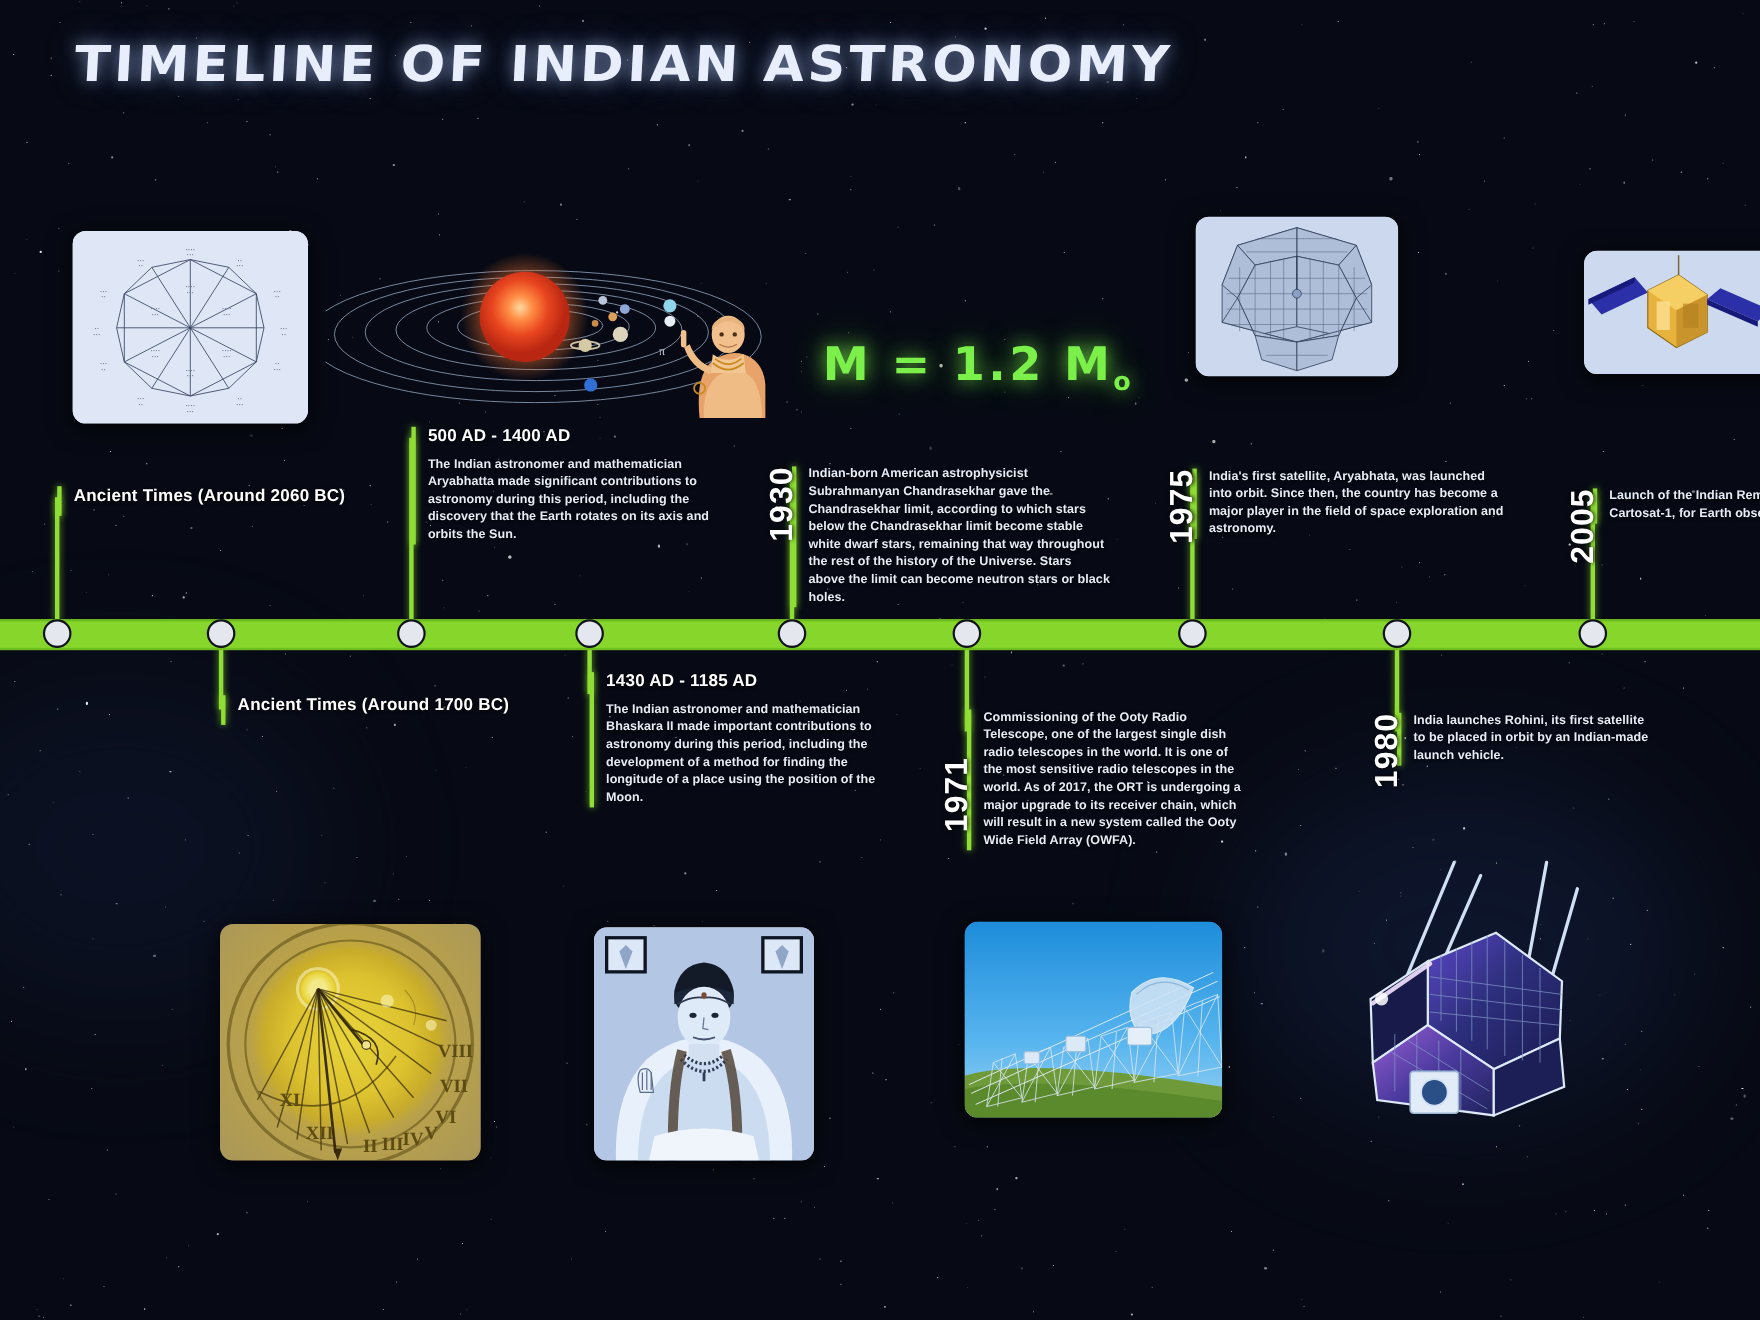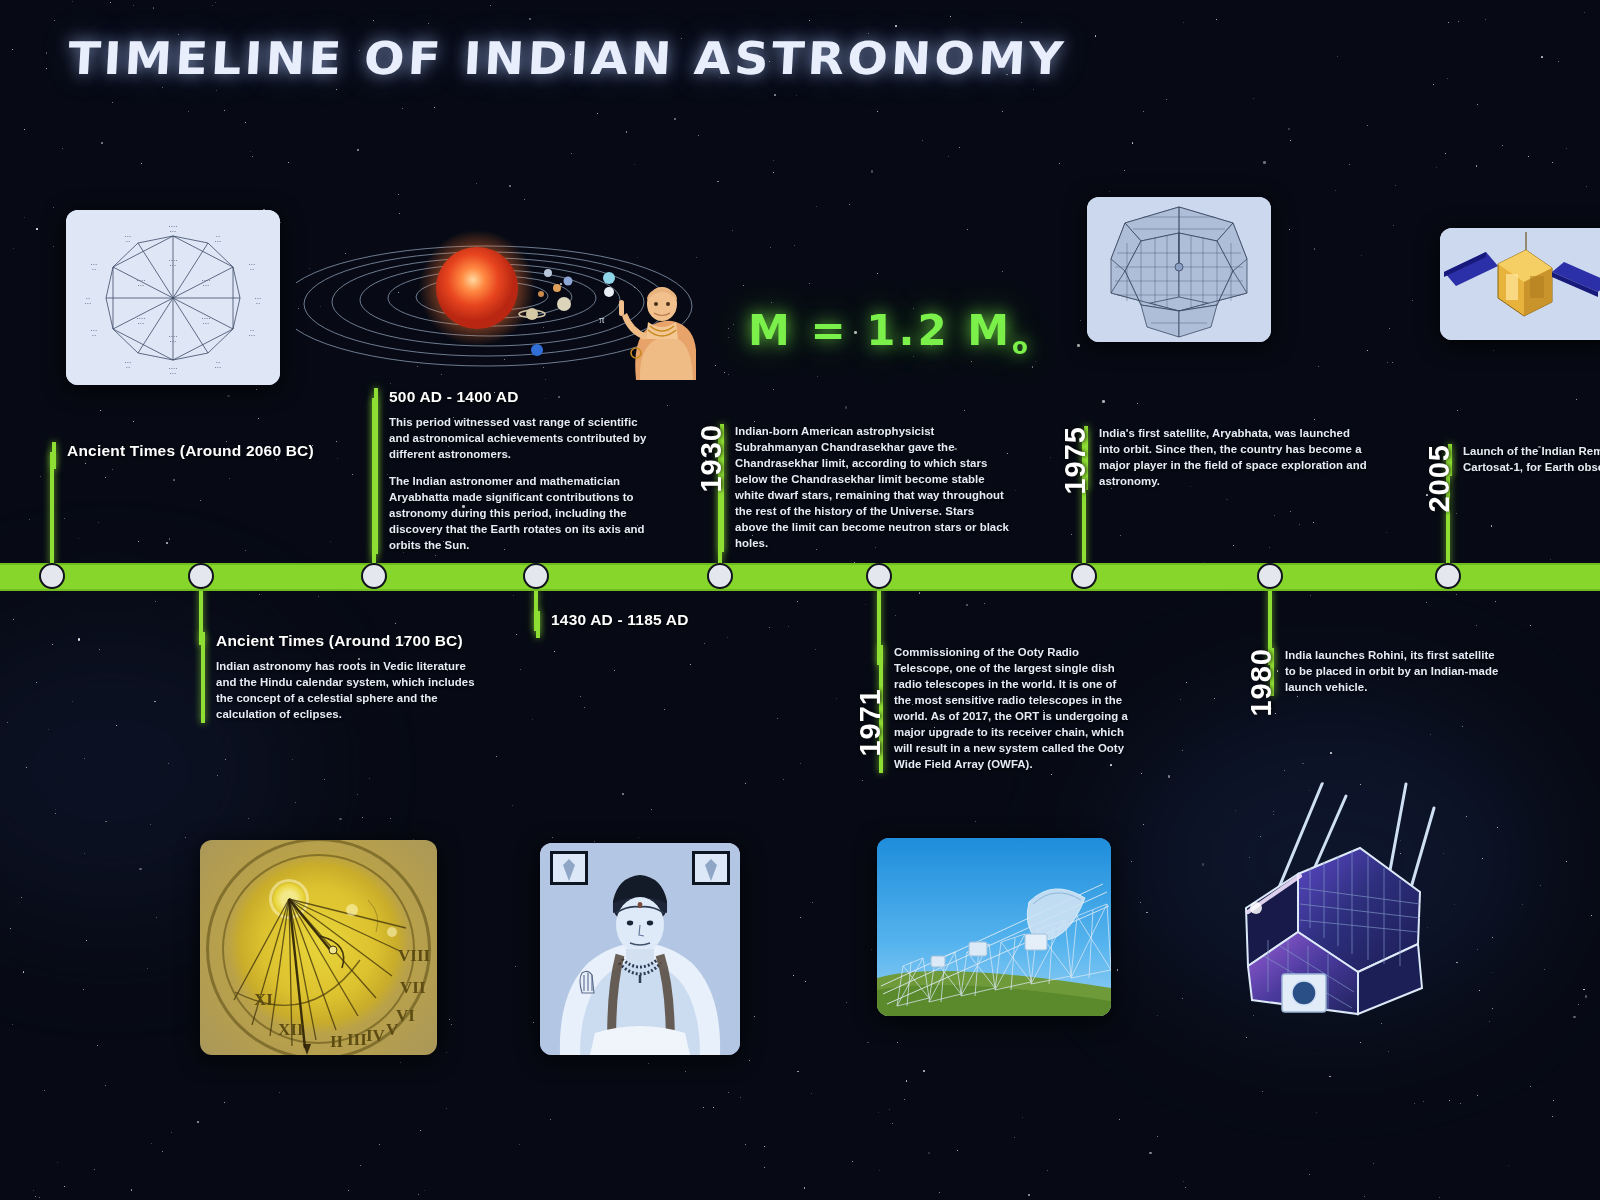--- a/index.html
+++ b/index.html
@@ -955,21 +955,20 @@
   <div class="tick"></div>
   <div class="body">
     <h3>Ancient Times (Around 2060 BC)</h3>
   </div>
 </div>
 
 <div class="entry" style="left:374px;top:388px;width:282px;">
   <div class="tick"></div>
   <div class="body">
     <h3>500 AD - 1400 AD</h3>
-    <p>This period witnessed vast range of scientific and astronomical achievements contributed by different astronomers.</p>
     <p>The Indian astronomer and mathematician Aryabhatta made significant contributions to astronomy during this period, including the discovery that the Earth rotates on its axis and orbits the Sun.</p>
   </div>
 </div>
 
 <div class="yearlabel" style="left:695px;top:424px;">1930</div>
 <div class="entry" style="left:720px;top:424px;width:290px;">
   <div class="tick"></div>
   <div class="body">
     <p>Indian-born American astrophysicist Subrahmanyan Chandrasekhar gave the Chandrasekhar limit, according to which stars below the Chandrasekhar limit become stable white dwarf stars, remaining that way throughout the rest of the history of the Universe. Stars above the limit can become neutron stars or black holes.</p>
   </div>
@@ -988,28 +987,28 @@
   <div class="tick"></div>
   <div class="body">
     <p>Launch of the Indian Remote Sensing satellite, Cartosat-1, for Earth observation.</p>
   </div>
 </div>
 
 <div class="entry" style="left:201px;top:632px;width:282px;">
   <div class="tick"></div>
   <div class="body">
     <h3>Ancient Times (Around 1700 BC)</h3>
-    <p>Indian astronomy has roots in Vedic literature and the Hindu calendar system, which includes the concept of a celestial sphere and the calculation of eclipses.</p>
   </div>
 </div>
 
 <div class="entry" style="left:536px;top:611px;width:288px;">
   <div class="tick"></div>
   <div class="body">
     <h3>1430 AD - 1185 AD</h3>
+    <p>The Indian astronomer and mathematician Bhaskara II made important contributions to astronomy during this period, including the development of a method for finding the longitude of a place using the position of the Moon.</p>
   </div>
 </div>
 
 <div class="yearlabel" style="left:854px;top:688px;">1971</div>
 <div class="entry" style="left:879px;top:645px;width:250px;">
   <div class="tick"></div>
   <div class="body">
     <p>Commissioning of the Ooty Radio Telescope, one of the largest single dish radio telescopes in the world. It is one of the most sensitive radio telescopes in the world. As of 2017, the ORT is undergoing a major upgrade to its receiver chain, which will result in a new system called the Ooty Wide Field Array (OWFA).</p>
   </div>
 </div>

